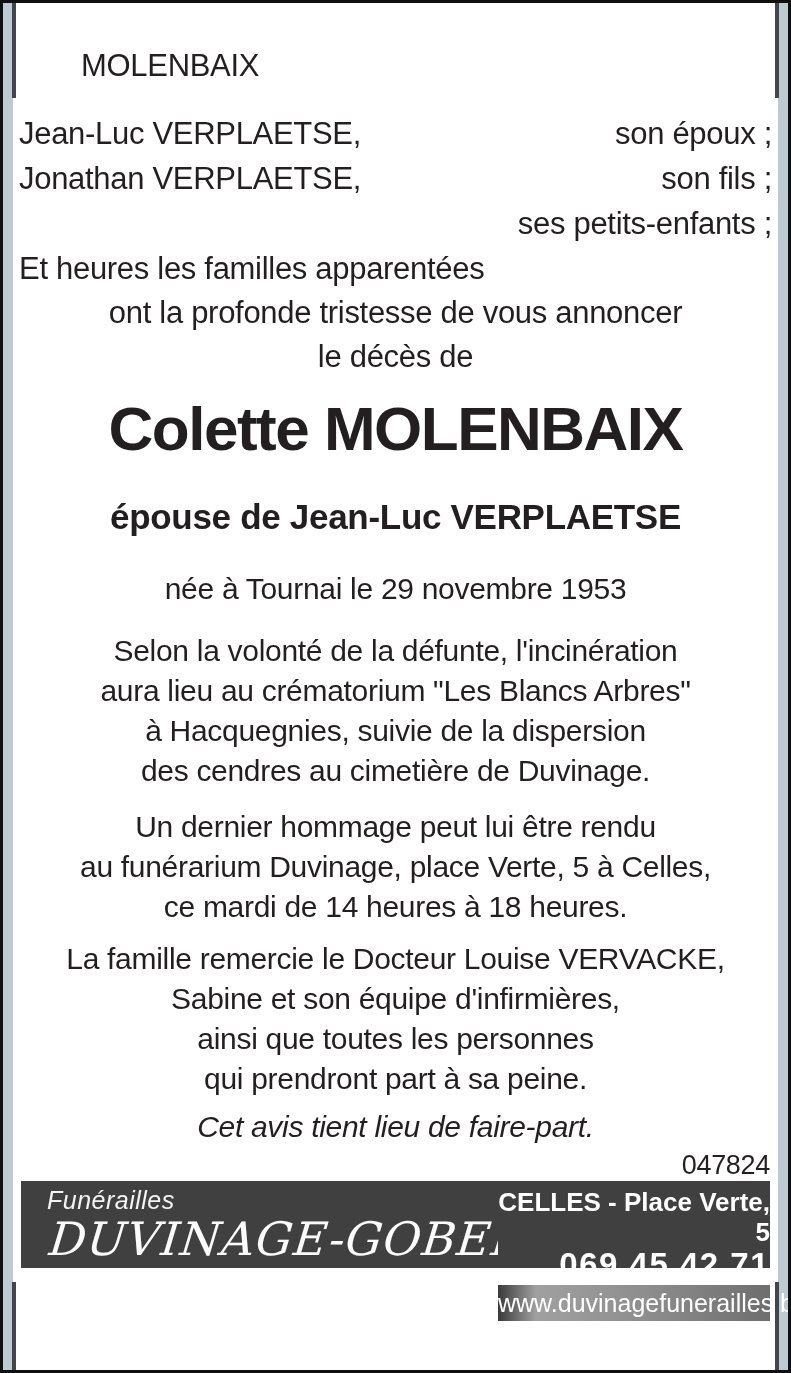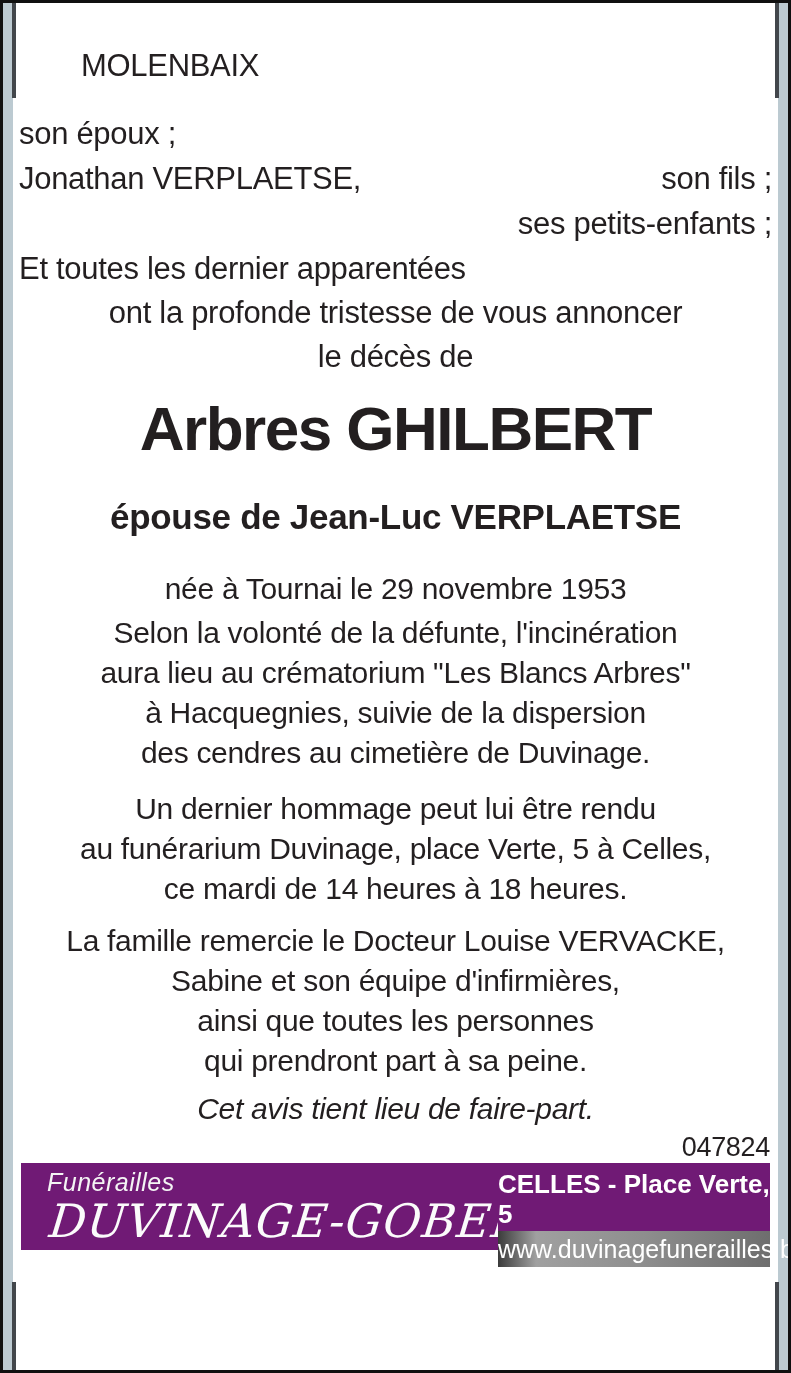--- a/index.html
+++ b/index.html
@@ -56,37 +56,37 @@
   }
   .spouse-line {
     margin-top:32px;
     text-align:center;
     font-size:35px;
     line-height:40px;
     font-weight:bold;
   }
   .para { text-align:center; font-size:30px; line-height:40px; }
   .para.p-birth   { margin-top:32px; }
-  .para.p-crema   { margin-top:4px; }
+  .para.p-crema   { margin-top:22px; }
   .para.p-homage  { margin-top:16px; }
   .para.p-thanks  { margin-top:12px; }
   .para.p-closing { margin-top:8px;font-style:italic;  }
 
   .ref-number {
     margin-top:2px;
     text-align:right;
     padding-right:2px;
     font-size:27px;
     line-height:32px;
   }
 
   .banner {
     margin:0 2px;
     height:87px;
-    background:#701a75;
+    background:#404040;
     display:flex;
     box-sizing:border-box;
     color:#ffffff;
   }
   .banner-left { flex:1; padding-left:26px; padding-top:5px; overflow:hidden; }
   .brand-top {
     font-style:italic;
     font-size:25px;
     line-height:28px;
     letter-spacing:0.5px;
@@ -100,21 +100,21 @@
     letter-spacing:1px;
     transform:skewX(-6deg);
     transform-origin:left bottom;
     white-space:nowrap;
     color:#fbfbfb;
   }
   .banner-right {
     width:272px;
     display:flex;
     flex-direction:column;
-    text-align:left;
+    text-align:right;
   }
   .fh-address {
     margin-top:6px;
     font-size:26px;
     line-height:30px;
     font-weight:600;
     letter-spacing:0;
   }
   .fh-phone {
     font-size:33px;
@@ -139,36 +139,37 @@
   <div class="edge-seg lb"></div>
   <div class="edge-seg rt"></div>
   <div class="edge-seg rb"></div>
 
   <div class="sheet">
 
     <div class="locality txt">MOLENBAIX</div>
 
     <div class="header-block txt">
       <div class="row-split">
+        <span>Jean-Luc VERPLAETSE,</span>
         <span>son époux ;</span>
       </div>
       <div class="row-split">
         <span>Jonathan VERPLAETSE,</span>
         <span>son fils ;</span>
       </div>
       <div class="line-right">ses petits-enfants ;</div>
-      <div class="line-left">Et toutes les dernier apparentées</div>
+      <div class="line-left">Et heures les familles apparentées</div>
     </div>
 
     <div class="announce txt">
       <div>ont la profonde tristesse de vous annoncer</div>
       <div>le décès de</div>
     </div>
 
-    <div class="deceased-name txt">Arbres GHILBERT</div>
+    <div class="deceased-name txt">Colette MOLENBAIX</div>
 
     <div class="spouse-line txt">épouse de Jean-Luc VERPLAETSE</div>
 
     <div class="para p-birth txt">
       <div>née à Tournai le 29 novembre 1953</div>
     </div>
 
     <div class="para p-crema txt">
       <div>Selon la volonté de la défunte, l'incinération</div>
       <div>aura lieu au crématorium "Les Blancs Arbres"</div>
@@ -193,18 +194,19 @@
 
     <div class="ref-number txt">047824</div>
 
     <div class="banner">
       <div class="banner-left">
         <div class="brand-top">Funérailles</div>
         <div class="brand-name">DUVINAGE-GOBERT</div>
       </div>
       <div class="banner-right">
         <div class="fh-address">CELLES - Place Verte, 5</div>
+        <div class="fh-phone">069 45 42 71</div>
         <div class="fh-webband">www.duvinagefunerailles.be</div>
       </div>
     </div>
 
   </div>
 </div>
 
 </body></html>

